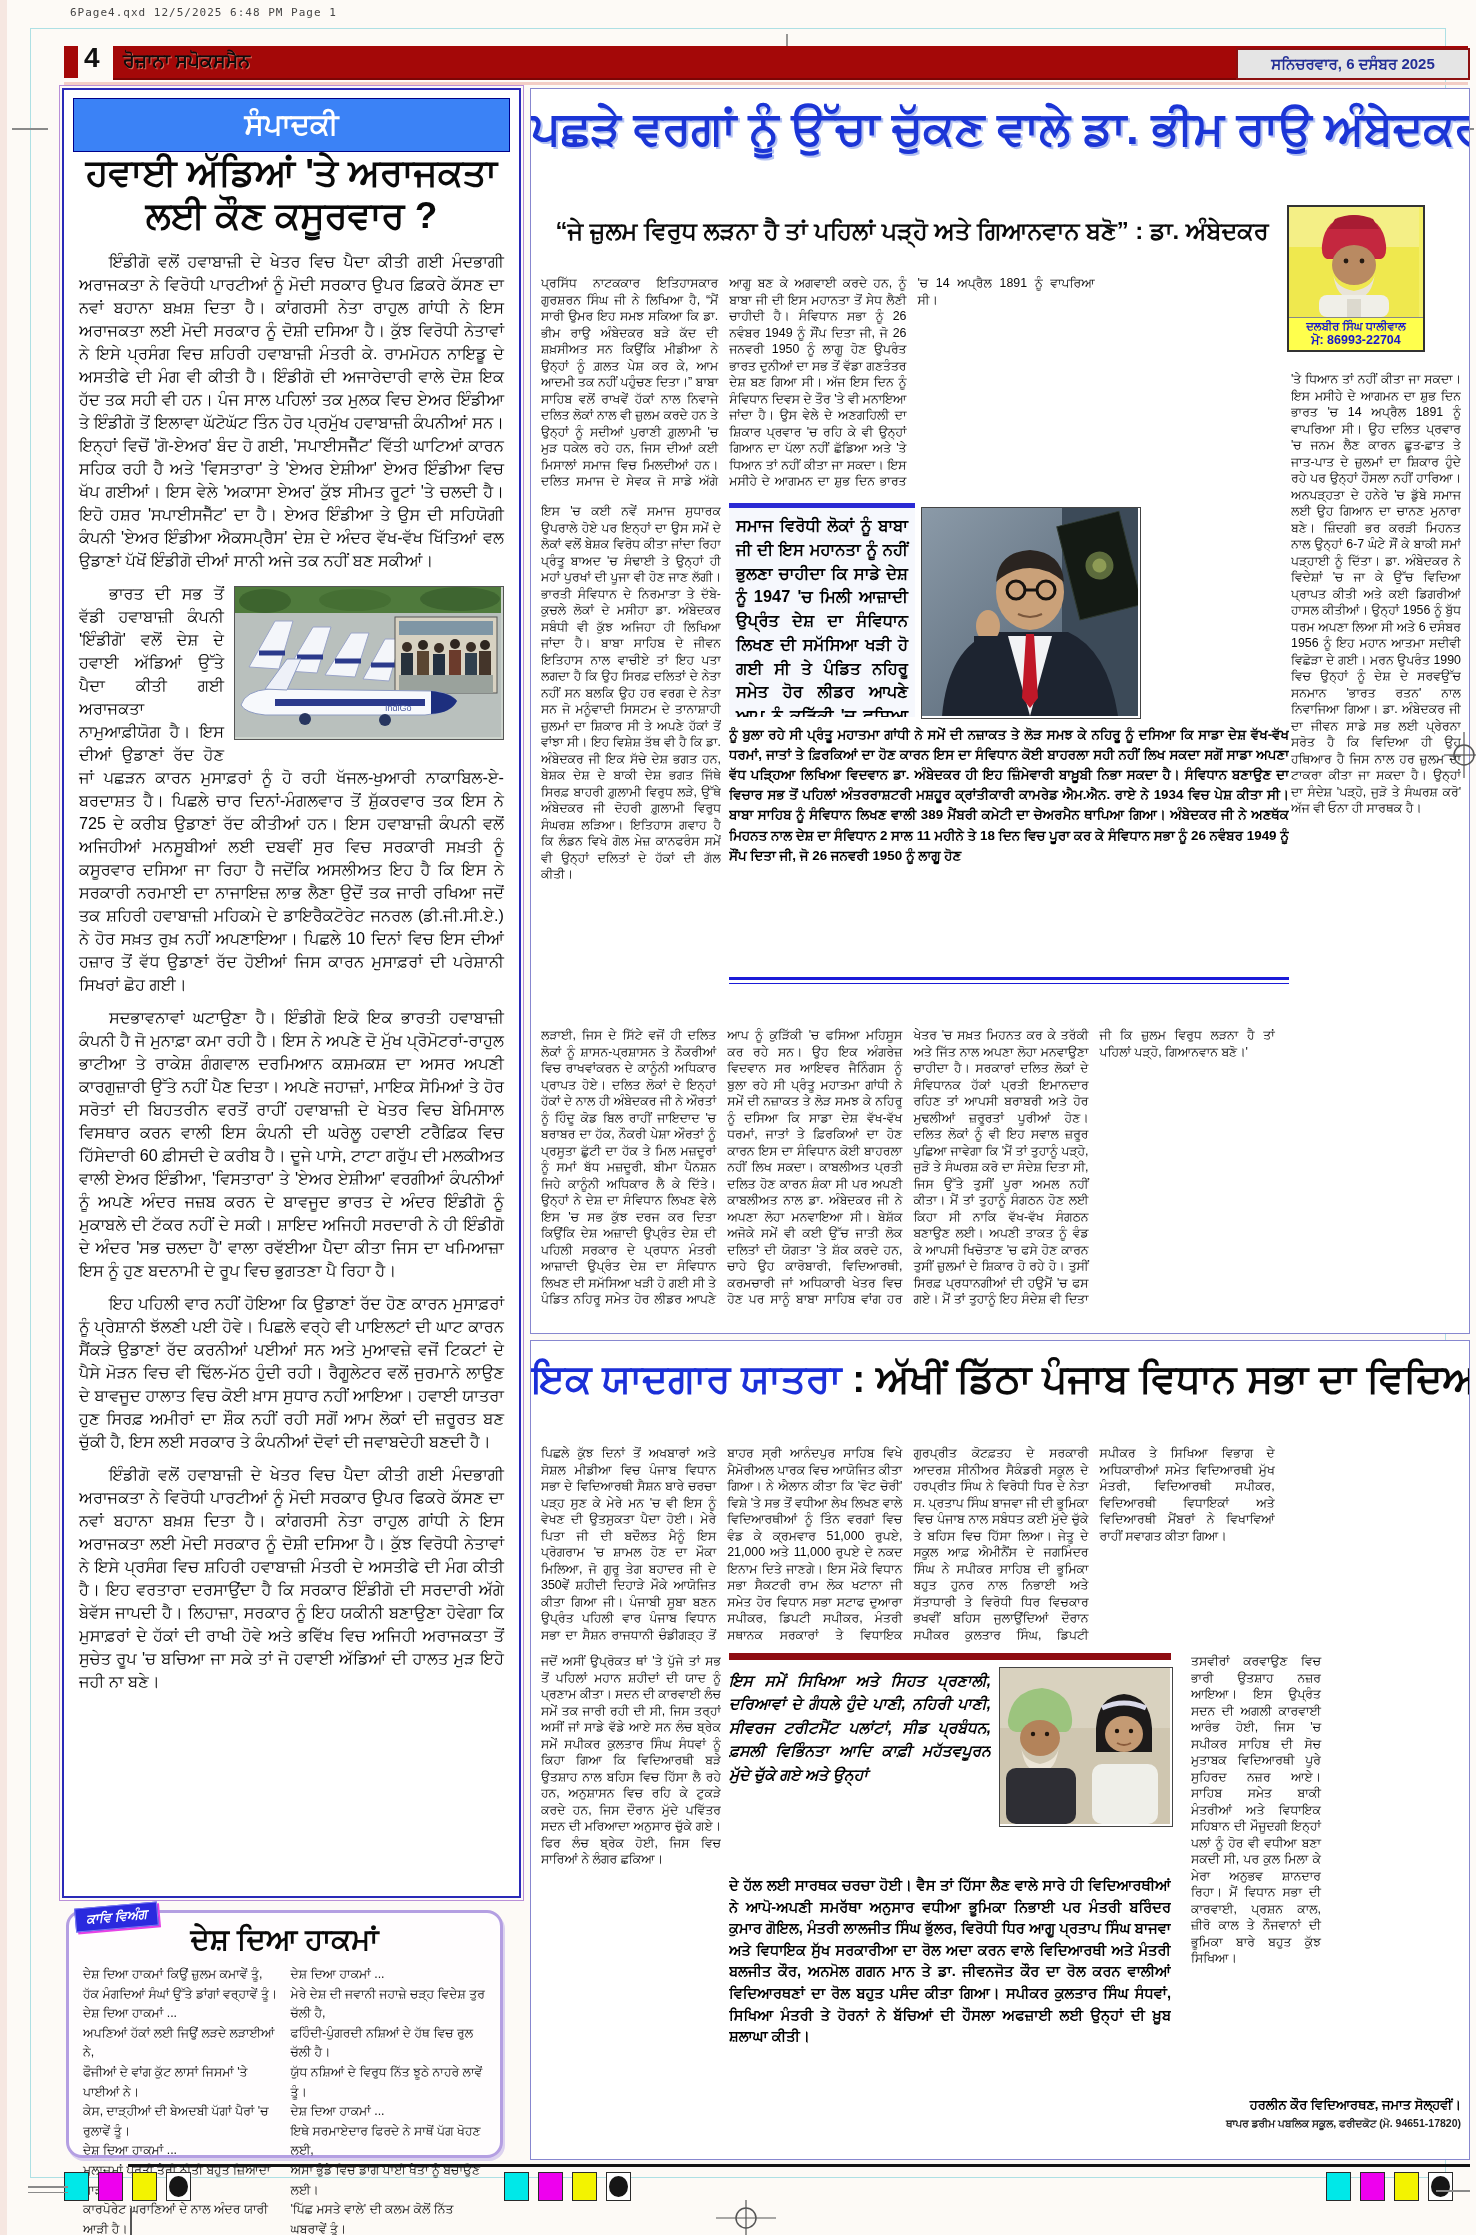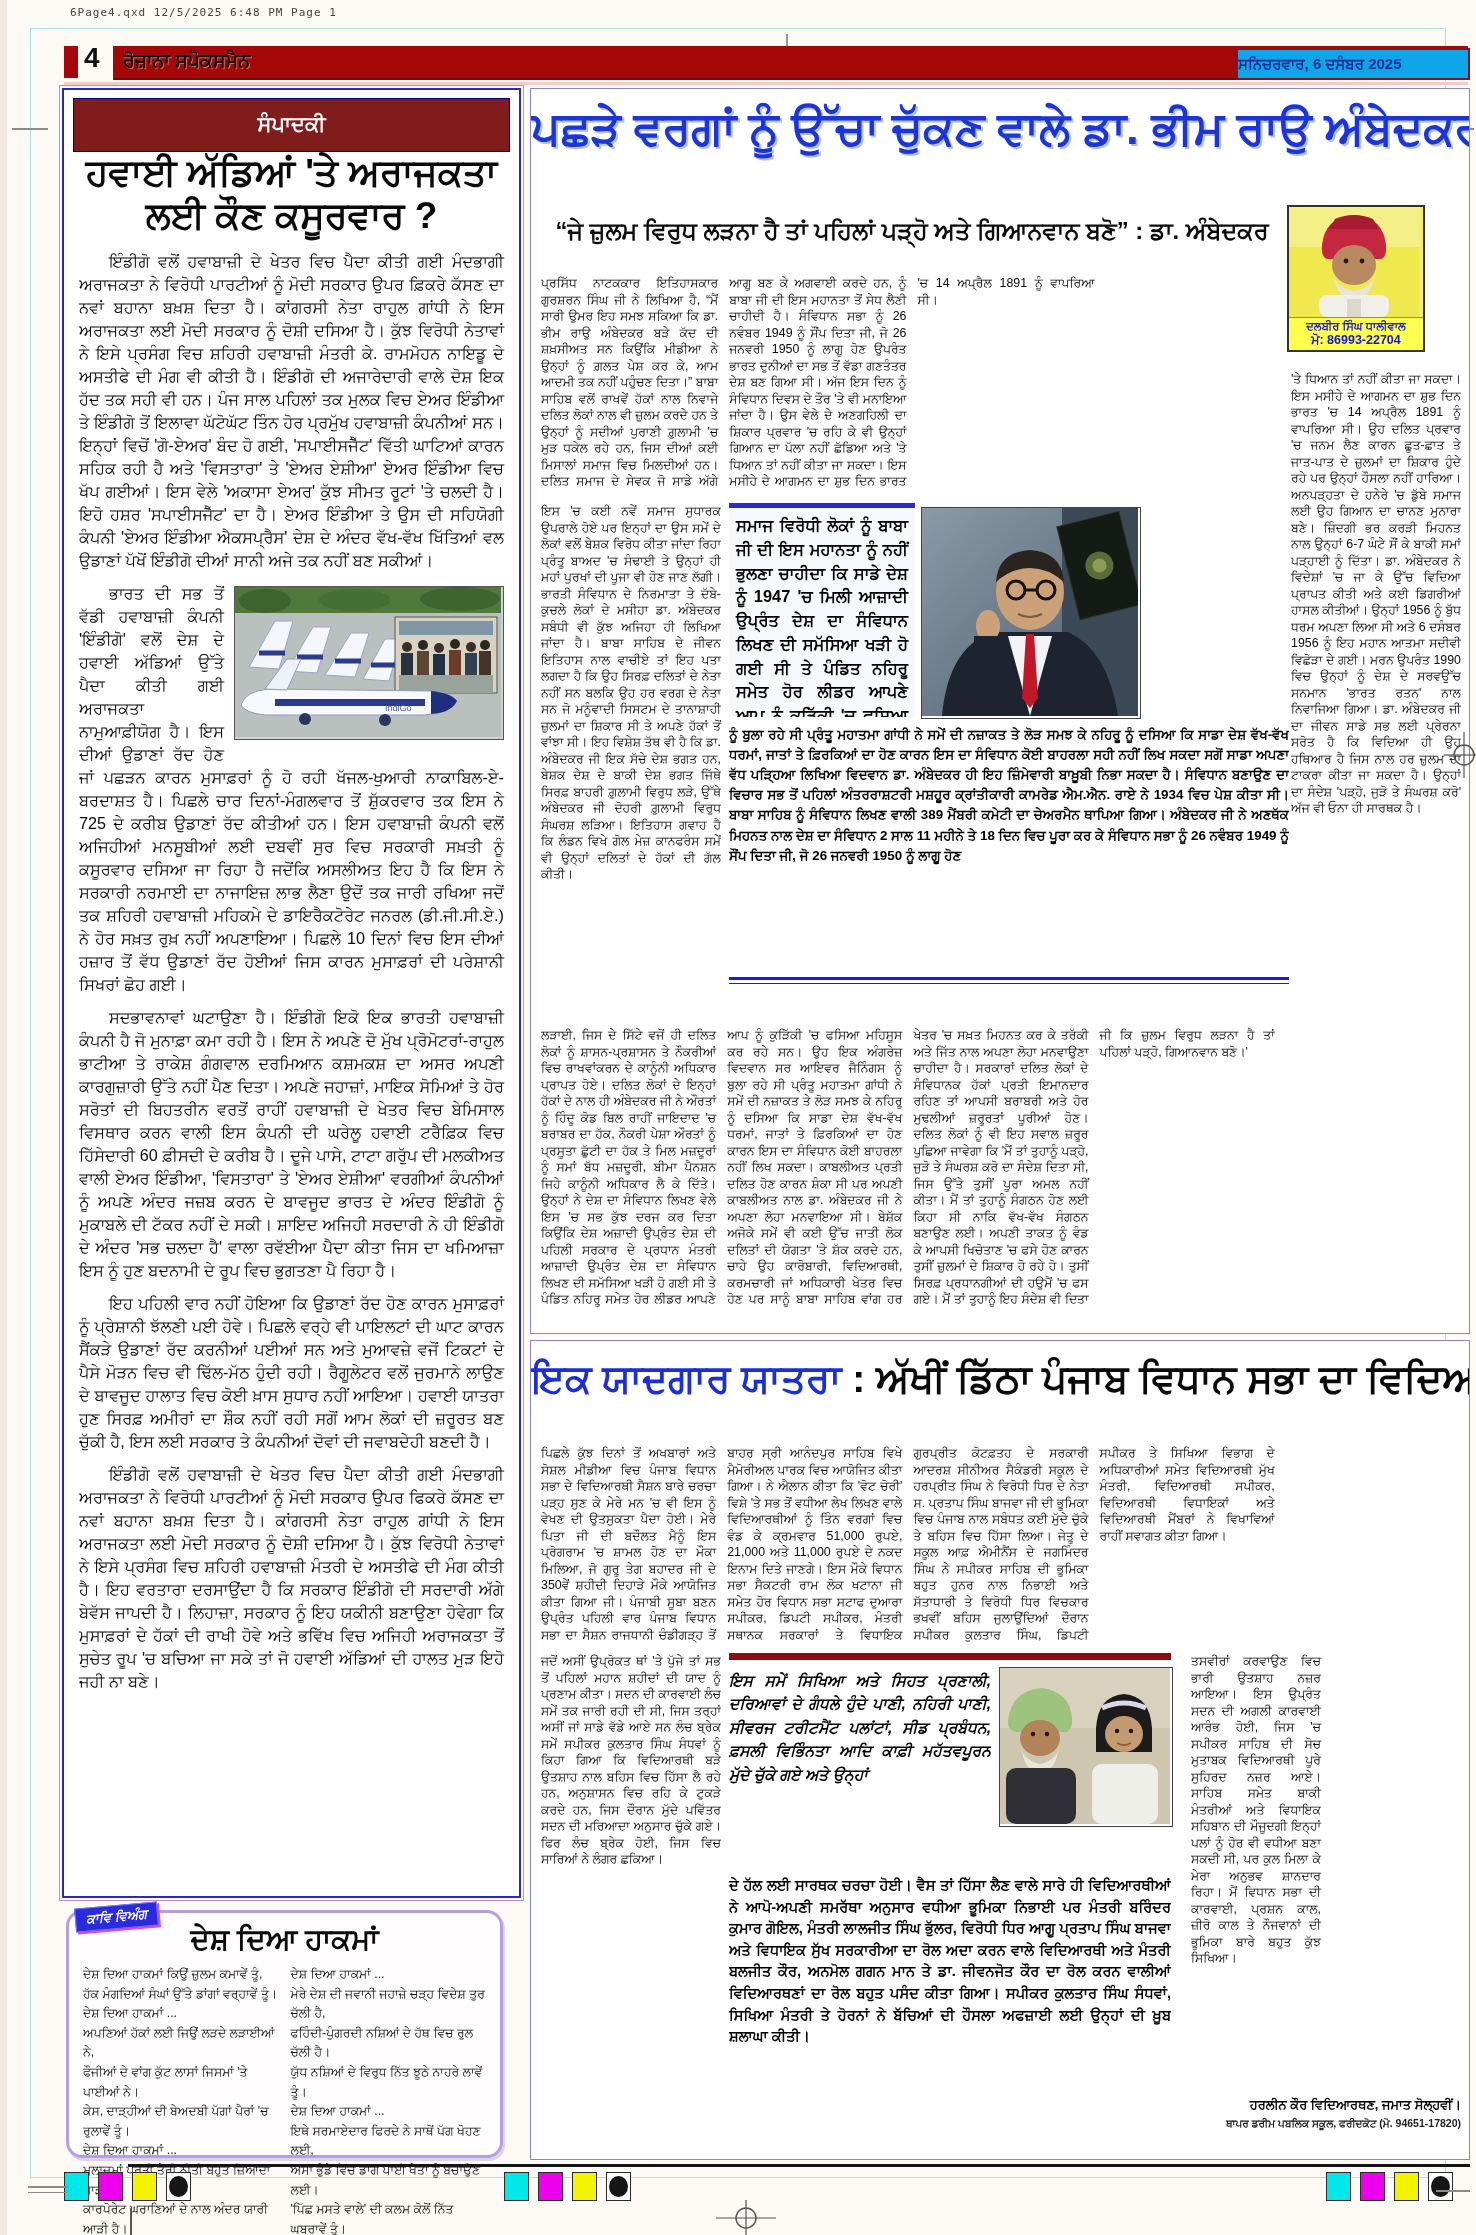--- a/index.html
+++ b/index.html
@@ -9,29 +9,29 @@
   .page-outline{position:absolute;left:30px;top:28px;width:1414px;height:2148px;border:1px solid #aee0e4;}
   .pressline{position:absolute;left:70px;top:6px;font-family:"DejaVu Sans Mono","Liberation Mono",monospace;font-size:11px;color:#444;letter-spacing:1px;}
   .tick{position:absolute;background:#8a8a8a;}
   svg.reg{position:absolute;}
 
   
   .m-redsq{position:absolute;left:64px;top:46px;width:14px;height:32px;background:#a40808;}
   .m-pageno{position:absolute;left:84px;top:42px;font-size:28px;font-weight:800;color:#111;}
   .m-bar{position:absolute;left:113px;top:46px;width:1355px;height:32px;background:#a40808;border-bottom:2px solid #7c0505;}
   .m-paper{position:absolute;left:10px;top:4px;font-size:19px;font-weight:700;color:#0c0c0c;text-shadow:1px 1px 0 #d96a5a;}
-  .m-date{position:absolute;left:1236px;top:48px;width:230px;height:28px;background:#0ea5e9;border:2px solid #8c1111;color:#232e96;font-size:15px;font-weight:700;line-height:27px;}
+  .m-date{position:absolute;left:1236px;top:48px;width:230px;height:28px;background:#e5e5e5;border:2px solid #8c1111;color:#232e96;font-size:15px;font-weight:700;text-align:center;line-height:27px;}
   .m-underline{position:absolute;left:64px;top:82px;width:1404px;height:3px;background:#f3cdc5;}
 
   
   .jtext{text-align:justify;overflow:hidden;column-fill:auto;color:#090909;}
 
   
   .editorial{position:absolute;left:62px;top:88px;width:459px;height:1810px;background:#fff;border:2px solid #2a2ab8;outline:1px solid #b98fd8;outline-offset:2px;box-sizing:border-box;overflow:hidden;}
-  .ed-band{margin:8px 9px 0 9px;height:52px;background:#7f1d1d;border:1px solid #00008a;color:#fff;font-size:21px;font-weight:800;text-align:center;line-height:50px;}
+  .ed-band{margin:8px 9px 0 9px;height:52px;background:#3b82f6;border:1px solid #00008a;color:#fff;font-size:29px;font-weight:800;text-align:center;line-height:50px;}
   .ed-headline{margin:0 6px 2px 6px;font-size:37px;line-height:1.16;font-weight:800;text-align:center;color:#0a0a0a;}
   .ed-body{padding:10px 15px 8px 15px;font-size:16.2px;line-height:1.42;height:1570px;}
   .ed-body p{margin:0 0 10px 0;text-indent:30px;}
   figure.planes{float:right;width:268px;height:152px;margin:4px 0 6px 10px;border:1px solid #555;padding:0;background:#cdd4cd;}
 
   
   .poem{position:absolute;left:66px;top:1910px;width:437px;height:248px;background:#fffdfe;border:3px solid #b49fe2;border-radius:16px;box-sizing:border-box;box-shadow:2px 3px 0 #dcd2ef;}
   .poem-tag{position:absolute;left:6px;top:-8px;transform:rotate(-5deg);background:#2a2ade;border:1px solid #8080f2;color:#fff;font-style:italic;font-size:13px;font-weight:700;padding:3px 10px;box-shadow:2px 2px 0 #e642e6;}
   .poem-title{text-align:center;font-size:29px;font-weight:800;margin-top:10px;color:#0a0a0a;}
   .poem-cols{display:flex;gap:12px;padding:8px 14px 0 14px;font-size:12.4px;line-height:1.58;color:#111;}

